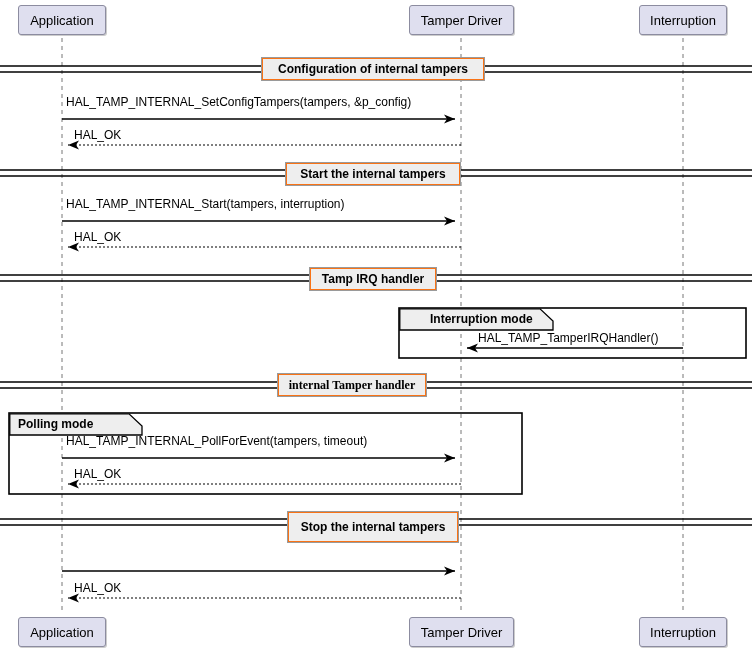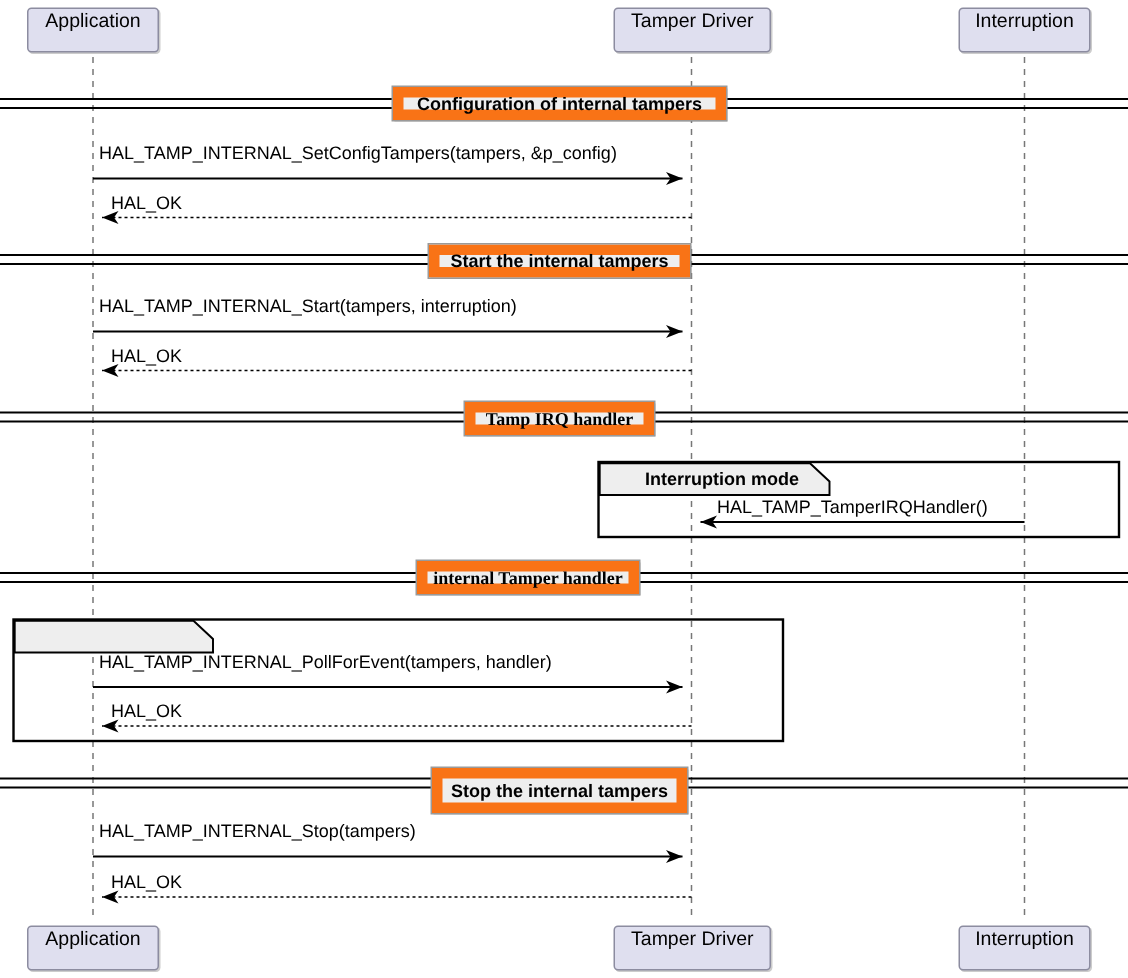--- a/index.html
+++ b/index.html
@@ -25,32 +25,32 @@
     width: 752px;
     height: 652px;
   }
   .participant-box {
     position: absolute;
     box-sizing: border-box;
     background: #DFDFEF;
     border: 1px solid #8c8ca0;
     border-radius: 3px;
     display: flex;
-    align-items: flex-start;
+    align-items: center;
     justify-content: center;
     font-size: 13px;
     color: #000;
     white-space: nowrap;
     box-shadow: 1px 1px 0 rgba(0,0,0,0.20);
   }
   .divider-box {
     position: absolute;
     box-sizing: border-box;
     background: #EEEEEE;
-    border: 7px solid #f97316;
+    border: 1px solid #f97316;
     outline: 1px solid #9a9a9a;
     display: flex;
     align-items: center;
     justify-content: center;
     font-size: 12px;
     font-weight: bold;
     white-space: nowrap;
     box-shadow: 1px 1px 0 rgba(0,0,0,0.25);
   }
   .frag-label {
@@ -159,55 +159,55 @@
   <div class="participant-box" style="left:639px; top:617px; width:88px; height:30px;">
     <span>Interruption</span>
   </div>
 
   <div class="divider-box" style="left:262px; top:58px; width:222px; height:22px;">
     <span>Configuration of internal tampers</span>
   </div>
   <div class="divider-box" style="left:286px; top:163px; width:174px; height:22px;text-align:center;">
     <span>Start the internal tampers</span>
   </div>
-  <div class="divider-box" style="left:310px; top:268px; width:126px; height:22px;font-family:Liberation Serif, serif;">
+  <div class="divider-box" style="left:310px; top:268px; width:126px; height:22px;">
     <span>Tamp IRQ handler</span>
   </div>
   <div class="divider-box" style="left:278px; top:374px; width:148px; height:22px;font-family:Liberation Serif, serif;">
     <span>internal Tamper handler</span>
   </div>
   <div class="divider-box" style="left:288px; top:512px; width:170px; height:30px;">
     <span>Stop the internal tampers</span>
   </div>
 
   <div class="frag-label" style="left:400px; top:309px; width:139px; height:20px; border:none; background:transparent;padding-left:30px;">
     <span>Interruption mode</span>
   </div>
+  <div class="frag-label" style="left:10px; top:414px; width:118px; height:20px; border:none; background:transparent;">
+    <span>Polling mode</span>
+  </div>
 
   <div class="msg-label" style="left:66px; top:95px;">
     <span>HAL_TAMP_INTERNAL_SetConfigTampers(tampers, &amp;p_config)</span>
   </div>
   <div class="msg-label" style="left:74px; top:128px;">
     <span>HAL_OK</span>
   </div>
   <div class="msg-label" style="left:66px; top:197px;">
     <span>HAL_TAMP_INTERNAL_Start(tampers, interruption)</span>
   </div>
   <div class="msg-label" style="left:74px; top:230px;">
     <span>HAL_OK</span>
   </div>
   <div class="msg-label" style="left:478px; top:331px;">
     <span>HAL_TAMP_TamperIRQHandler()</span>
   </div>
   <div class="msg-label" style="left:66px; top:434px;">
-    <span>HAL_TAMP_INTERNAL_PollForEvent(tampers, handler)</span>
+    <span>HAL_TAMP_INTERNAL_PollForEvent(tampers, timeout)</span>
   </div>
   <div class="msg-label" style="left:74px; top:467px;">
     <span>HAL_OK</span>
   </div>
-  <div class="msg-label" style="left:66px; top:547px;">
-    <span>HAL_TAMP_INTERNAL_Stop(tampers)</span>
-  </div>
   <div class="msg-label" style="left:74px; top:581px;">
     <span>HAL_OK</span>
   </div>
 
 </div>
 
 </body></html>

